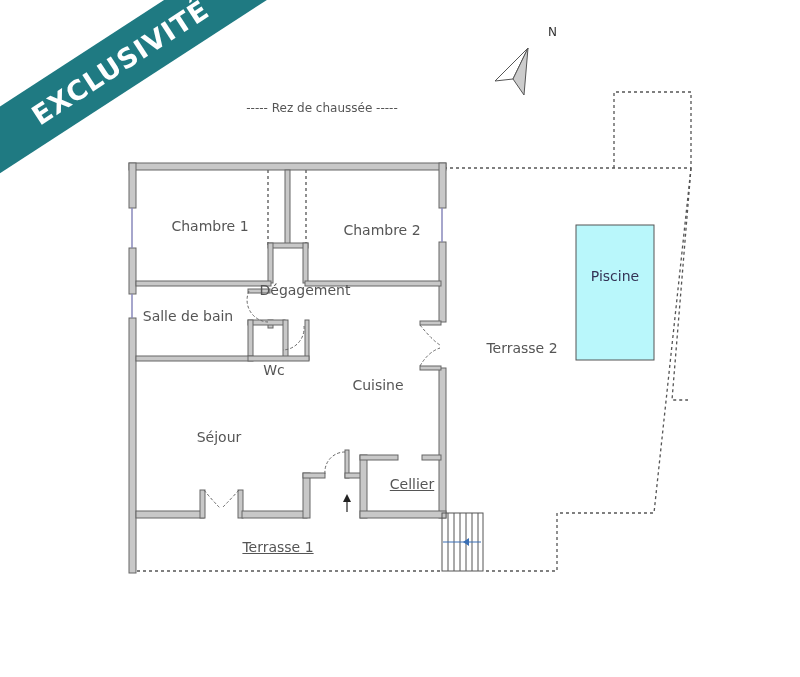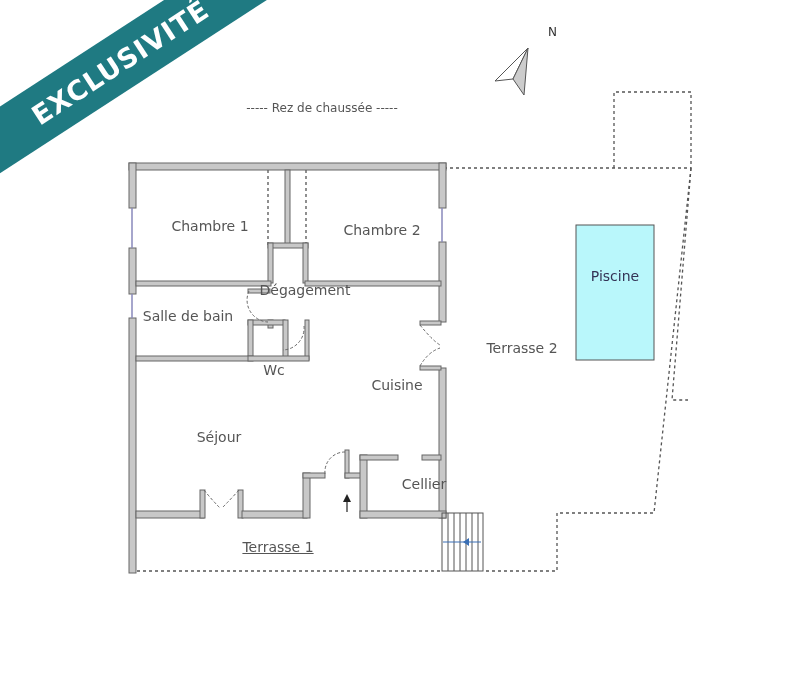--- a/index.html
+++ b/index.html
@@ -118,18 +118,18 @@
   </g>
 
   <rect x="576" y="225" width="78" height="135" fill="#b9f7fb" stroke="#555" stroke-width="1"></rect>
 </svg>
 
 <div class="lbl" style="left:210px;top:226px;">Chambre 1</div>
 <div class="lbl" style="left:382px;top:230px;">Chambre 2</div>
 <div class="lbl" style="left:305px;top:290px;">Dégagement</div>
 <div class="lbl" style="left:188px;top:316px;">Salle de bain</div>
 <div class="lbl" style="left:274px;top:357px;margin-top:13px;">Wc</div>
-<div class="lbl" style="left:397px;top:385px;text-align:center;">Cuisine</div>
+<div class="lbl" style="left:378px;top:385px;text-align:center;">Cuisine</div>
 <div class="lbl" style="left:219px;top:437px;">Séjour</div>
-<div class="lbl" style="left:424px;top:484px;">Cellier</div>
+<div class="lbl" style="left:412px;top:484px;text-decoration:underline;">Cellier</div>
 <div class="lbl" style="left:278px;top:547px;text-decoration:underline;">Terrasse 1</div>
 <div class="lbl" style="left:522px;top:348px;">Terrasse 2</div>
 <div class="lbl" style="left:615px;top:276px;color:#335;">Piscine</div>
 
 </body></html>

